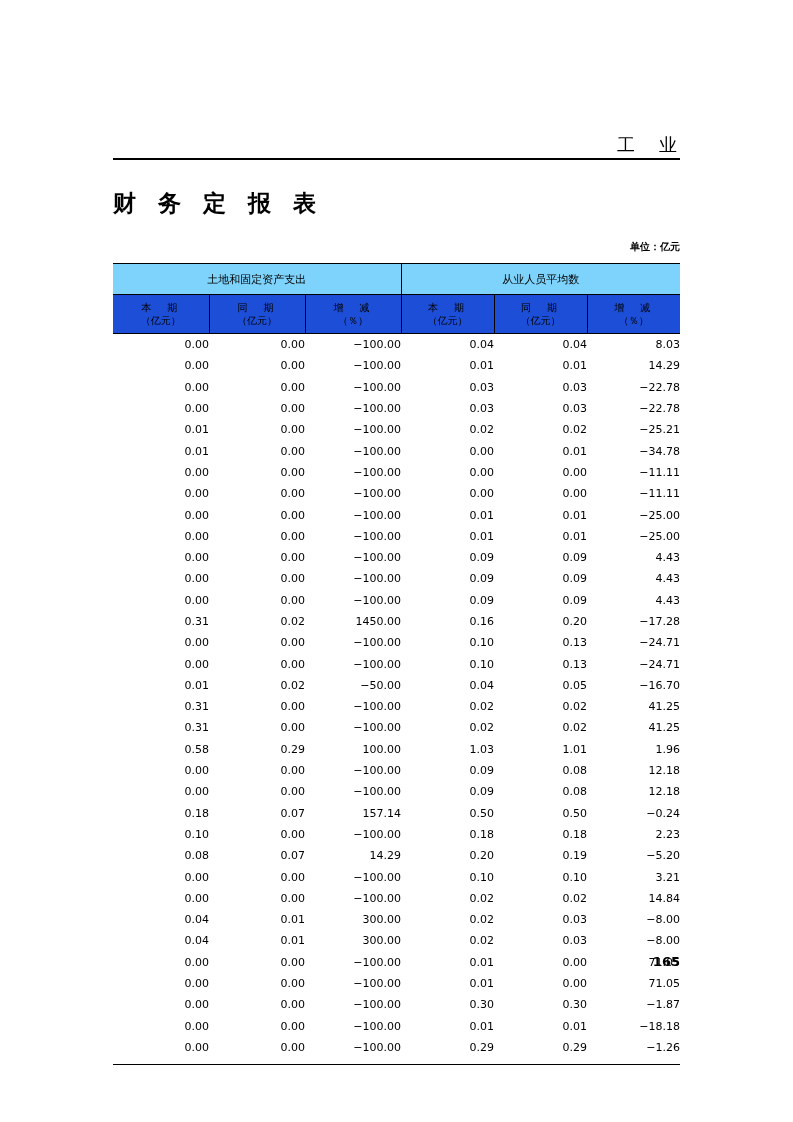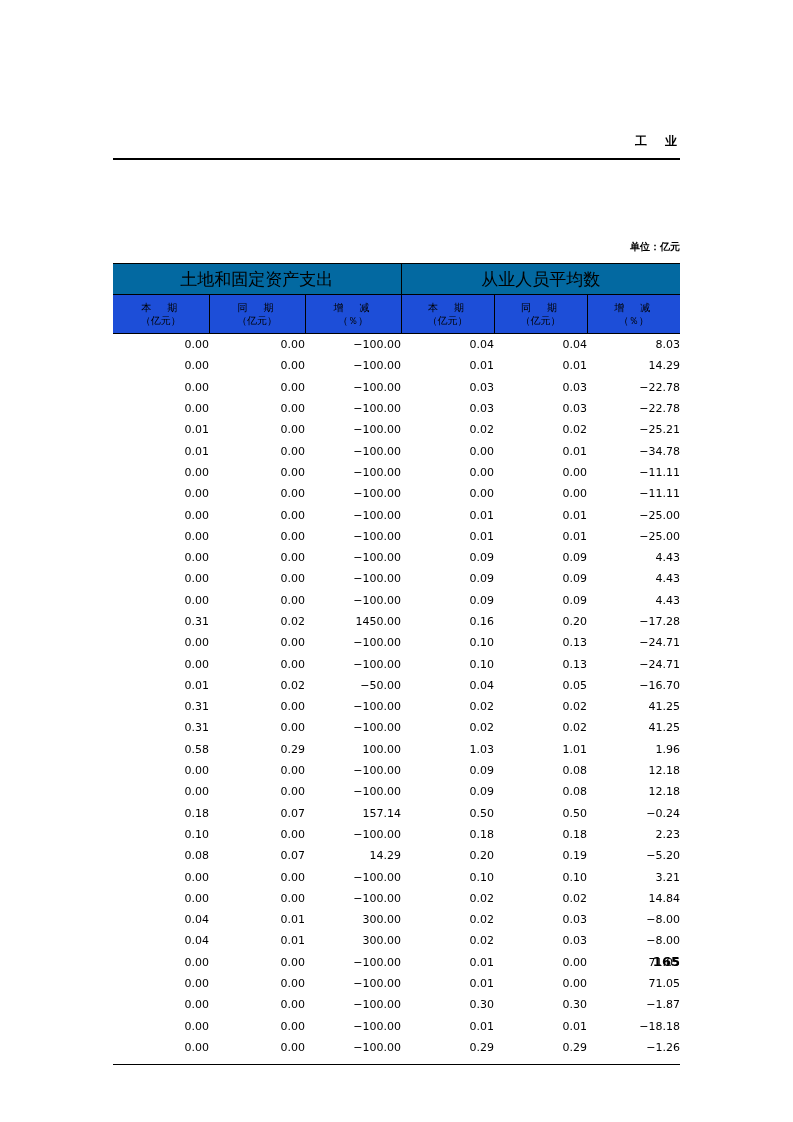--- a/index.html
+++ b/index.html
@@ -21,23 +21,23 @@
     width: 793px;
     height: 1122px;
   }
   
   .running-head {
     position: absolute;
     left: 113px;
     top: 133px;
     width: 567px;
     text-align: right;
-    font-size: 12px;
+    font-size: 18px;
     letter-spacing: 3px;
-    font-weight: bold;
+    font-weight: normal;
     font-family: "DejaVu Sans", "Liberation Sans", sans-serif;
   }
   .head-rule {
     position: absolute;
     left: 113px;
     top: 158px;
     width: 567px;
     height: 1.6px;
     background: #000;
   }
@@ -72,25 +72,25 @@
   table.main {
     border-collapse: collapse;
     width: 567px;
     table-layout: fixed;
   }
   table.main td, table.main th {
     padding: 0;
     margin: 0;
   }
   .grp-row th {
-    background: #0369a1;
+    background: #7dd3fc;
     border-top: 1.4px solid #000;
     border-bottom: 0.8px solid #000;
     height: 30px;
-    font-size: 17px;
+    font-size: 11px;
     font-weight: normal;
     font-family: Liberation Sans, sans-serif;
     text-align: center;
     vertical-align: middle;
   }
   .grp-row th.sep {
     border-left: 0.8px solid #000;
   }
   .sub-row th {
     background: #1d4ed8;
@@ -147,20 +147,21 @@
   }
 </style>
 </head>
 <body>
 
 <div class="page">
 
   <div class="running-head">工　业</div>
   <div class="head-rule"></div>
 
+  <div class="doc-title">财 务 定 报 表</div>
 
   <div class="unit-note">单位：亿元</div>
 
   <div class="tbl-wrap">
     <table class="main">
       <colgroup>
         <col style="width:96px">
         <col style="width:96px">
         <col style="width:96px">
         <col style="width:93px">

